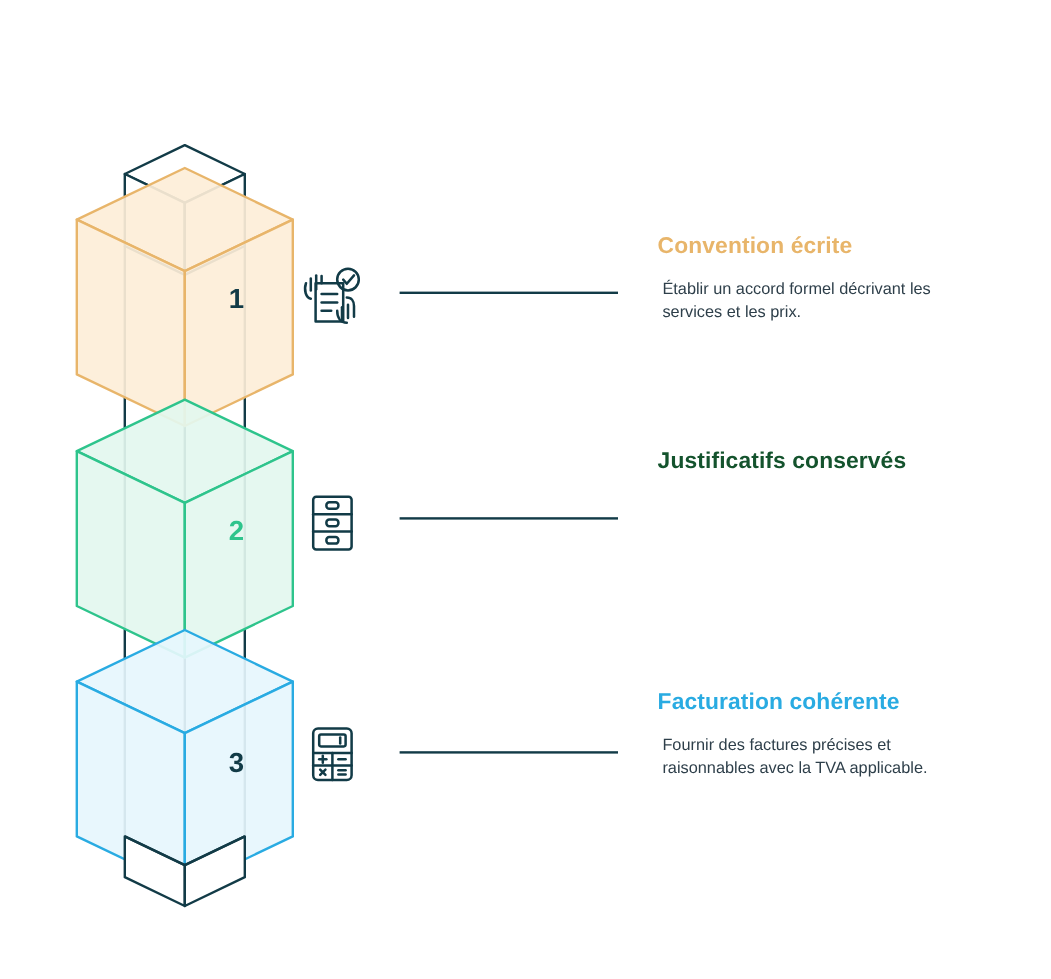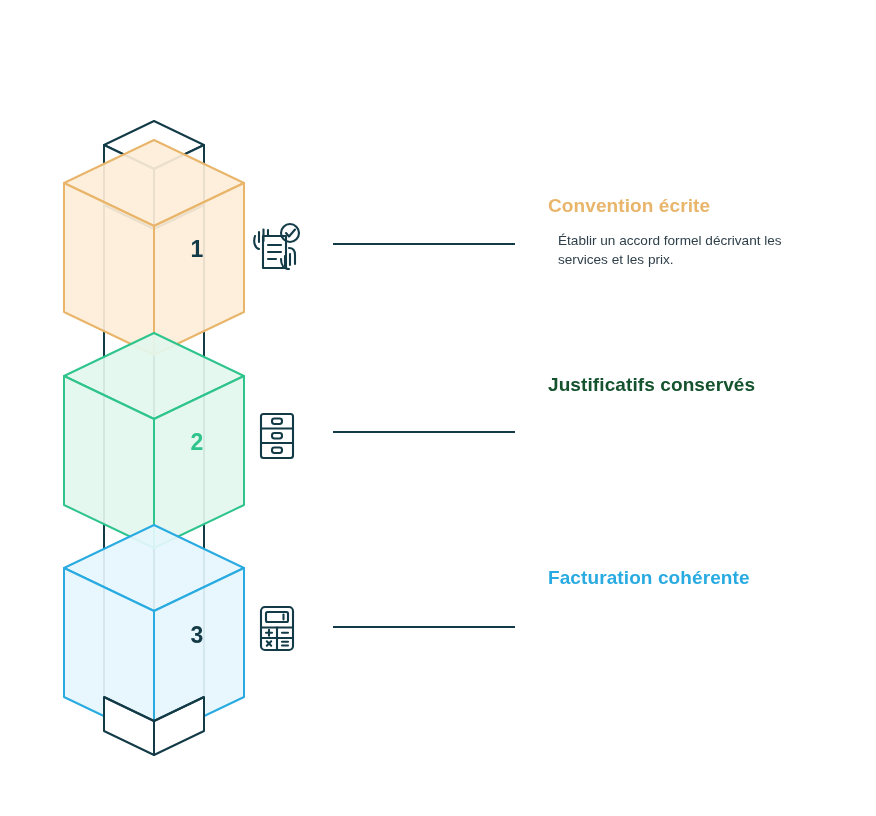--- a/index.html
+++ b/index.html
@@ -73,27 +73,27 @@
 
   .head {
     font-size: 19px;
     font-weight: bold;
     letter-spacing: 0.1px;
     margin: 0 0 14px 0;
     line-height: 1.1;
   }
   .head-1 { color: #e8b56a; }
   .head-2 { color: #14532d; }
-  .head-3 { color: #29abe2; }
+  .head-3 { color: #29abe2; margin-top: 8px; }
 
   .desc {
     font-size: 13.6px;
     color: #2e3f4a;
     line-height: 1.42;
-    margin: 10px;
+    margin: 4px;
     max-width: 236px;
   }
 
   .num {
     font-size: 23px;
     font-weight: bold;
   }
 </style>
 </head>
 <body>
@@ -224,16 +224,17 @@
 
         <line x1="37" y1="45.8" x2="43" y2="45.8"></line>
         <line x1="37" y1="49.5" x2="43" y2="49.5"></line>
       </svg>
     </div>
 
     <div class="connector"></div>
 
     <div class="text-col">
       <div class="head head-3">Facturation cohérente</div>
+      <div class="desc">Fournir des factures précises et raisonnables avec la TVA applicable.</div>
     </div>
   </div>
 
 </div>
 
 </body></html>

